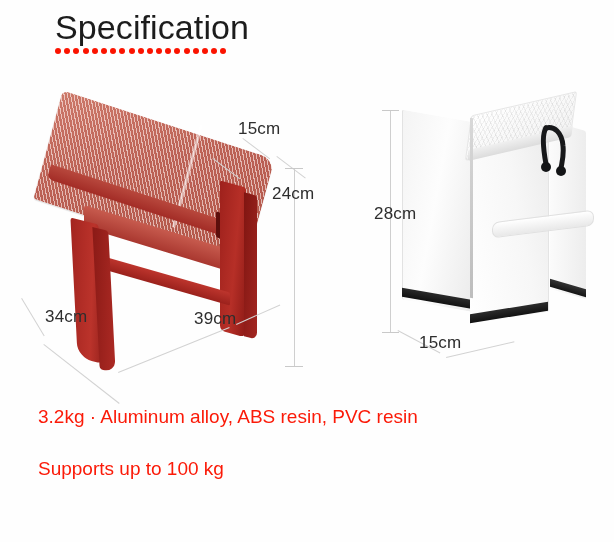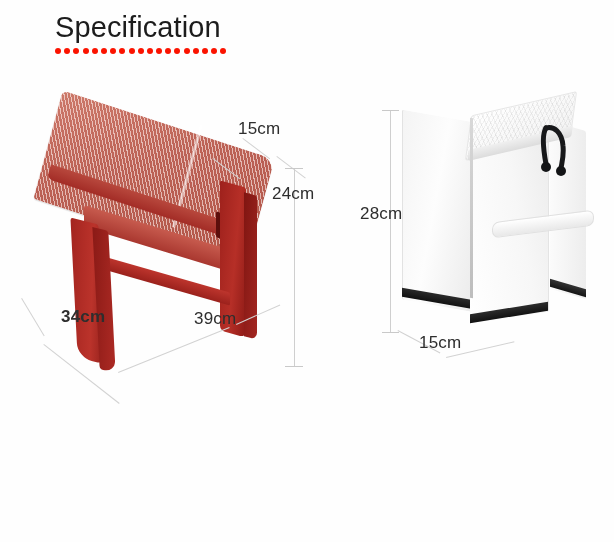--- a/index.html
+++ b/index.html
@@ -23,21 +23,21 @@
   }
 
   
   .spec-header {
     position: absolute;
     left: 55px;
     top: 12px;
     width: 300px;
   }
   .spec-title {
-    font-size: 29px;
+    font-size: 34px;
     line-height: 30px;
     color: #1c1c1c;
     font-weight: 400;
     letter-spacing: 0.1px;
     white-space: nowrap;
   }
   .dot-rule {
     margin-top: 6px;
     display: flex;
     gap: 3.2px;
@@ -367,21 +367,21 @@
     <div class="dim-diag" style="left:213px; top:76px; width:34px; transform:rotate(37deg);"></div>
     <div class="dim-text" style="left:238px; top:37px;">15cm</div>
 
     <div class="dim-line v" style="left:294px; top:86px; height:198px;"></div>
     <div class="dim-tick" style="left:285px; top:86px; width:18px; height:1px;"></div>
     <div class="dim-tick" style="left:285px; top:284px; width:18px; height:1px;"></div>
     <div class="dim-text" style="left:272px; top:102px;">24cm</div>
 
     <div class="dim-diag" style="left:22px; top:216px; width:44px; transform:rotate(59deg);"></div>
     <div class="dim-diag" style="left:44px; top:262px; width:96px; transform:rotate(38deg);"></div>
-    <div class="dim-text" style="left:61px; top:225px;font-weight:bold;">34cm</div>
+    <div class="dim-text" style="left:45px; top:225px;">34cm</div>
 
     <div class="dim-diag" style="left:118px; top:290px; width:120px; transform:rotate(-22deg);"></div>
     <div class="dim-diag" style="left:236px; top:242px; width:48px; transform:rotate(-24deg);"></div>
     <div class="dim-text" style="left:194px; top:227px;">39cm</div>
 
     <div class="stool-white">
       <div class="w-panel-back"></div>
       <div class="w-panel-back-edge"></div>
       <div class="w-inner-leg"></div>
       <div class="w-side-right"></div>
@@ -399,27 +399,29 @@
           <path d="M6 4 C14 2, 22 8, 23 22 C24 32, 22 38, 21 44" stroke="#17181a" stroke-width="5" fill="none" stroke-linecap="round"></path>
           <circle cx="6" cy="43" r="5" fill="#131416"></circle>
           <circle cx="21" cy="47" r="5" fill="#131416"></circle>
         </svg>
       </div>
     </div>
 
     <div class="dim-line v" style="left:390px; top:28px; height:222px;"></div>
     <div class="dim-tick" style="left:382px; top:28px; width:17px; height:1px;"></div>
     <div class="dim-tick" style="left:382px; top:250px; width:17px; height:1px;"></div>
-    <div class="dim-text" style="left:360px; top:122px;">28cm</div>
+    <div class="dim-text" style="left:374px; top:122px;">28cm</div>
 
     <div class="dim-diag" style="left:398px; top:248px; width:48px; transform:rotate(28deg);"></div>
     <div class="dim-diag" style="left:446px; top:275px; width:70px; transform:rotate(-13deg);"></div>
     <div class="dim-text" style="left:419px; top:251px;">15cm</div>
   </div>
 
   <div class="specs">
     <div class="spec-block">
+      <div class="spec-value">3.2kg · Aluminum alloy, ABS resin, PVC resin</div>
     </div>
     <div class="spec-block">
+      <div class="spec-value">Supports up to 100 kg</div>
     </div>
   </div>
 
 </div>
 
 </body></html>

